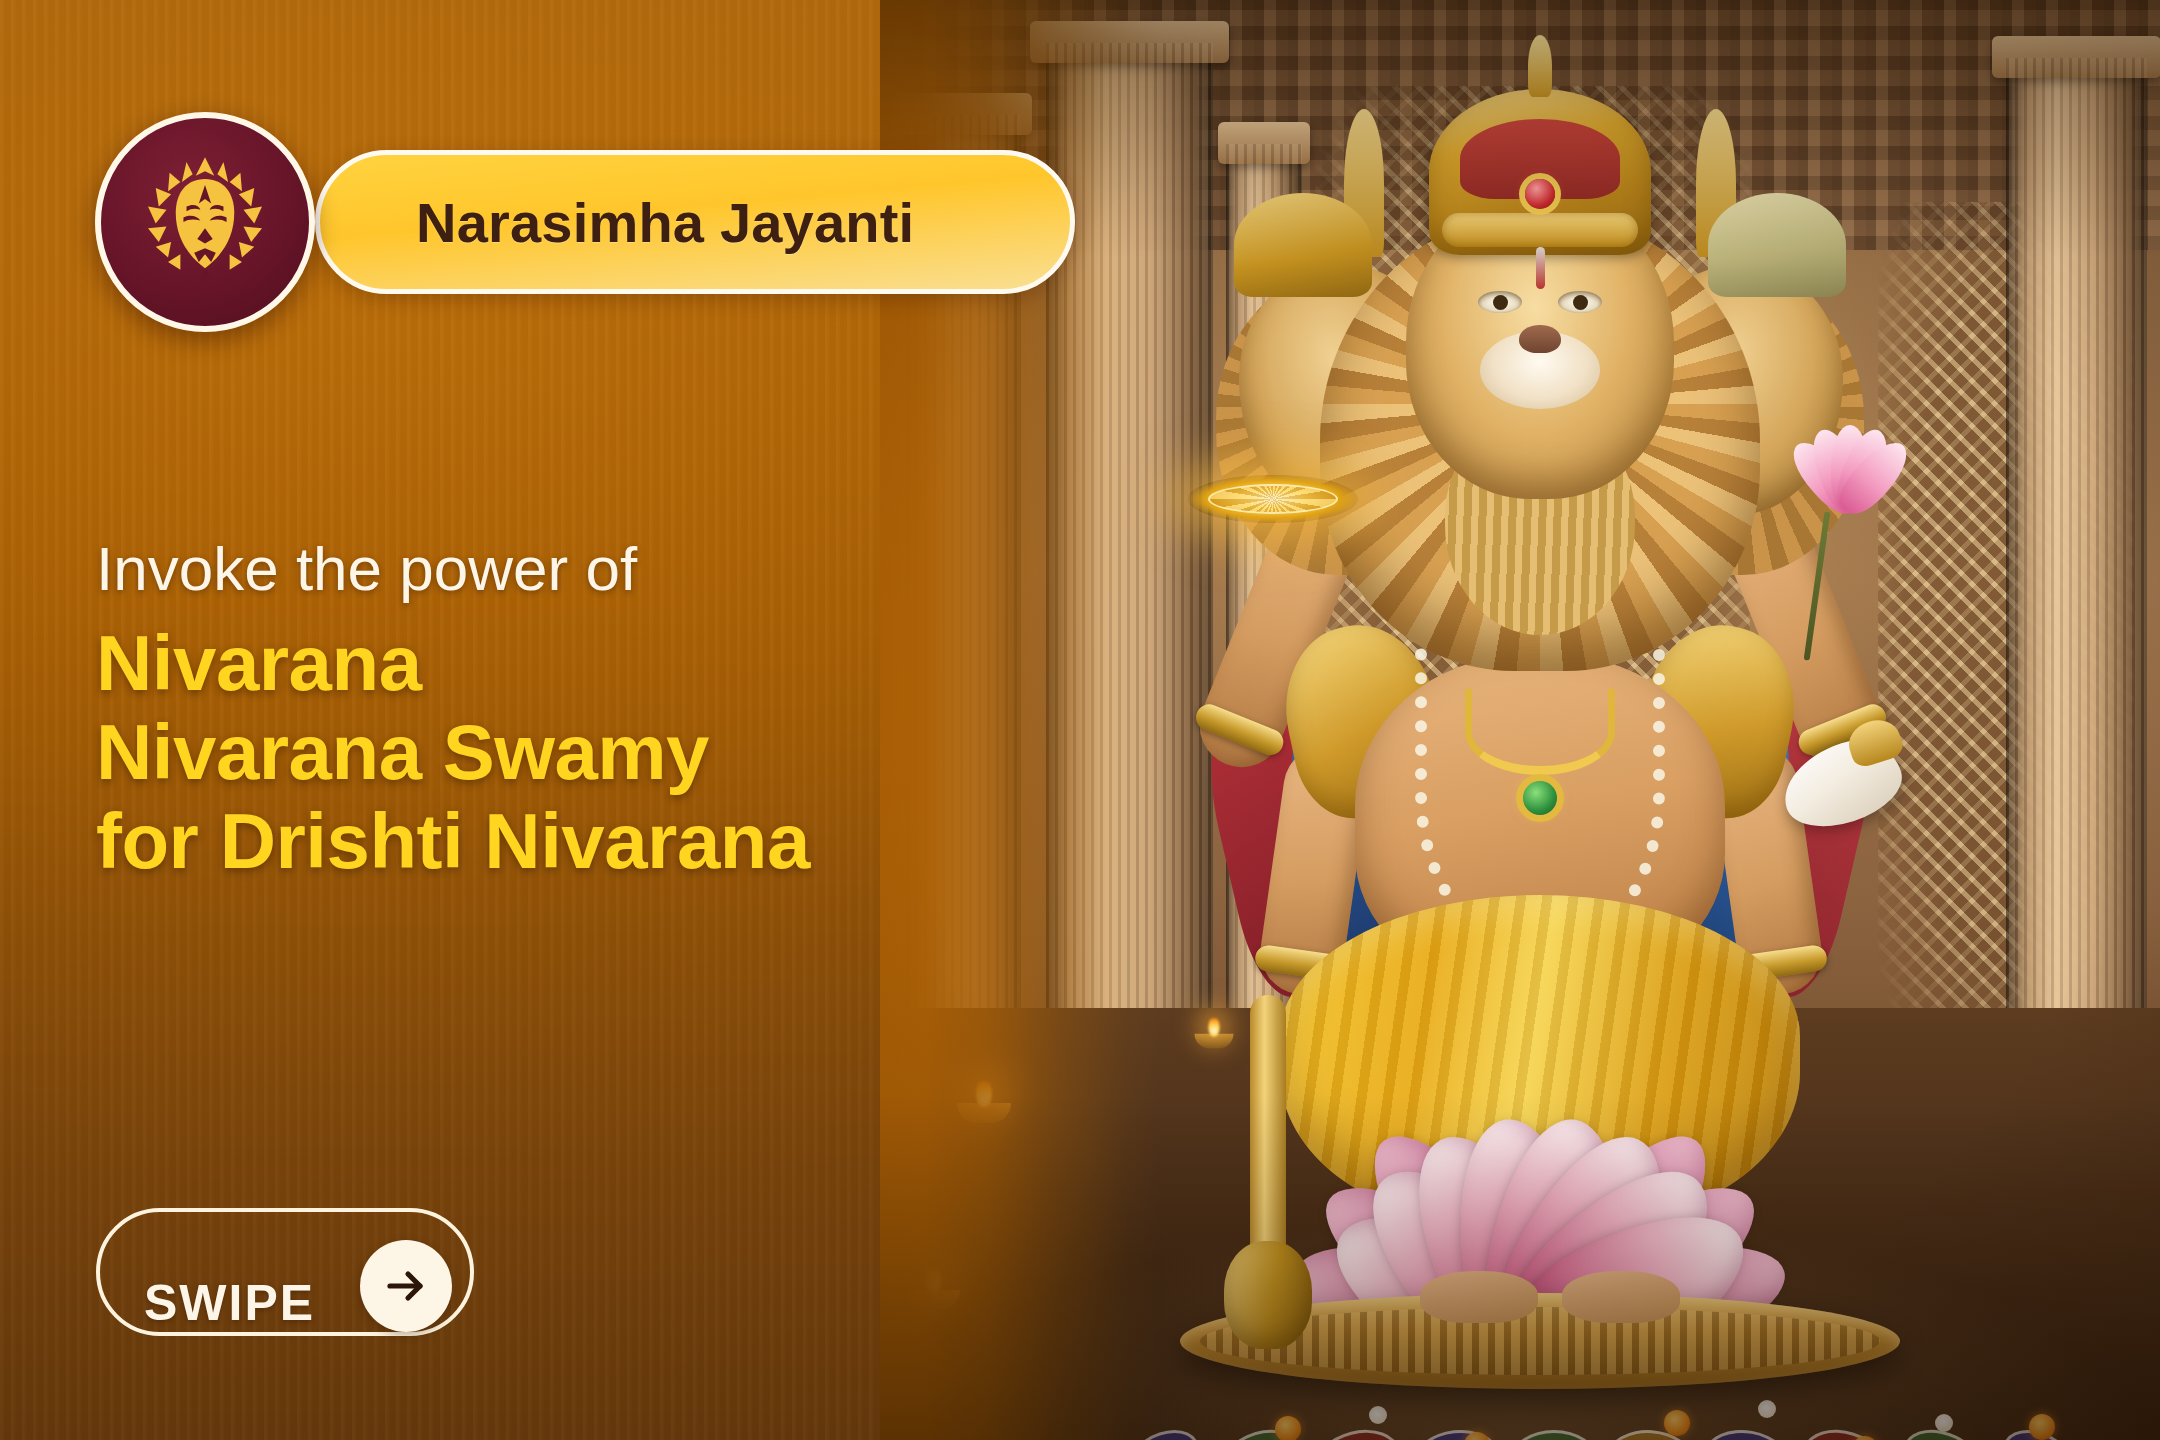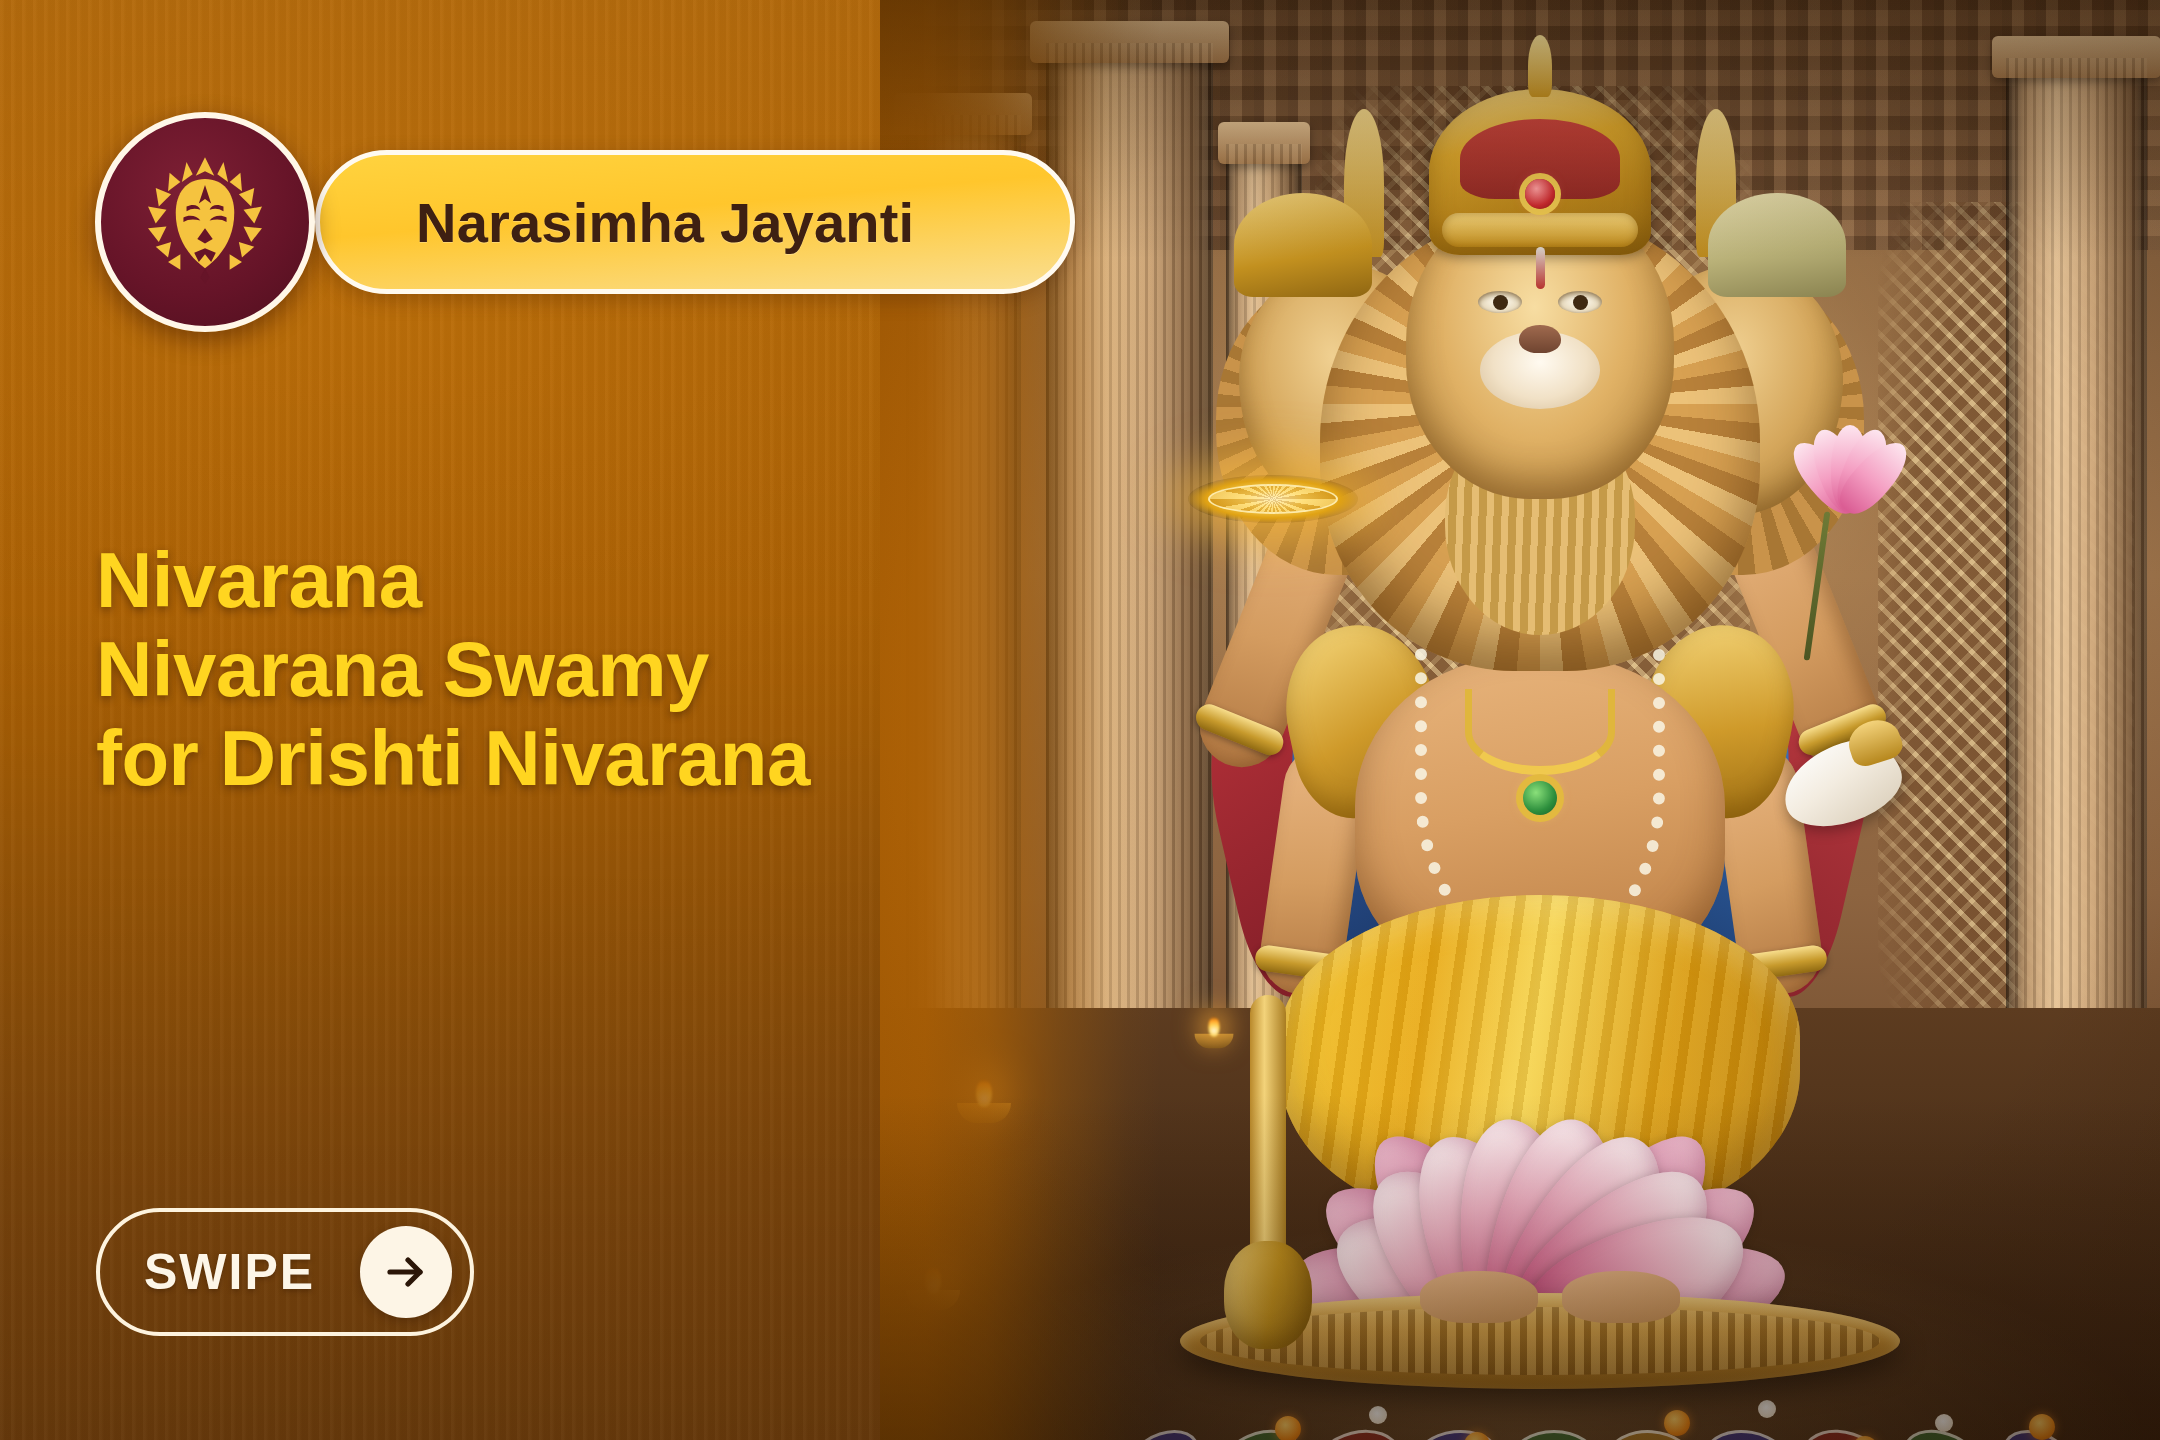--- a/index.html
+++ b/index.html
@@ -514,21 +514,21 @@
     font-size:78px; font-weight:700; color:#ffd520;
     line-height:1.14; letter-spacing:-.5px;
     text-shadow:0 3px 9px rgba(50,22,0,.48);
   }
   .title .ln { display:block; white-space:nowrap; }
 
   
   .swipe {
     position:absolute; left:96px; top:1208px;
     height:128px; width:378px;
-    display:flex; align-items:center; gap:30px;
+    display:flex; align-items:flex-end; gap:30px;
     padding:0 18px 0 44px;
     border:4px solid #fdf3de;
     border-radius:64px;
     background:transparent;
     cursor:pointer;
   }
   .swipe-label {
     font-size:50px; font-weight:700; letter-spacing:2px; color:#fdf6e8;
     text-shadow:0 2px 5px rgba(50,22,0,.4);
   }
@@ -728,20 +728,21 @@
             <path d="M64 47 C60 45 55 46 53 49 C57 48 61 48 64 50 Z"></path>
             <path d="M50 54 L45 61 L50 64 L55 61 Z"></path>
             <path d="M43 70 L46 76 L50 71 L54 76 L57 70 L50 67 Z"></path>
             <path d="M50 80 L47 86 L50 90 L53 86 Z"></path>
           </g>
         </svg>
       </div>
     </div>
 
     <div class="headline">
+      <div class="kicker">Invoke the power of</div>
       <div class="title">
         <span class="ln">Nivarana</span>
         <span class="ln">Nivarana Swamy</span>
         <span class="ln">for Drishti Nivarana</span>
       </div>
     </div>
 
     <div class="swipe">
       <span class="swipe-label">SWIPE</span>
       <span class="swipe-circle">

